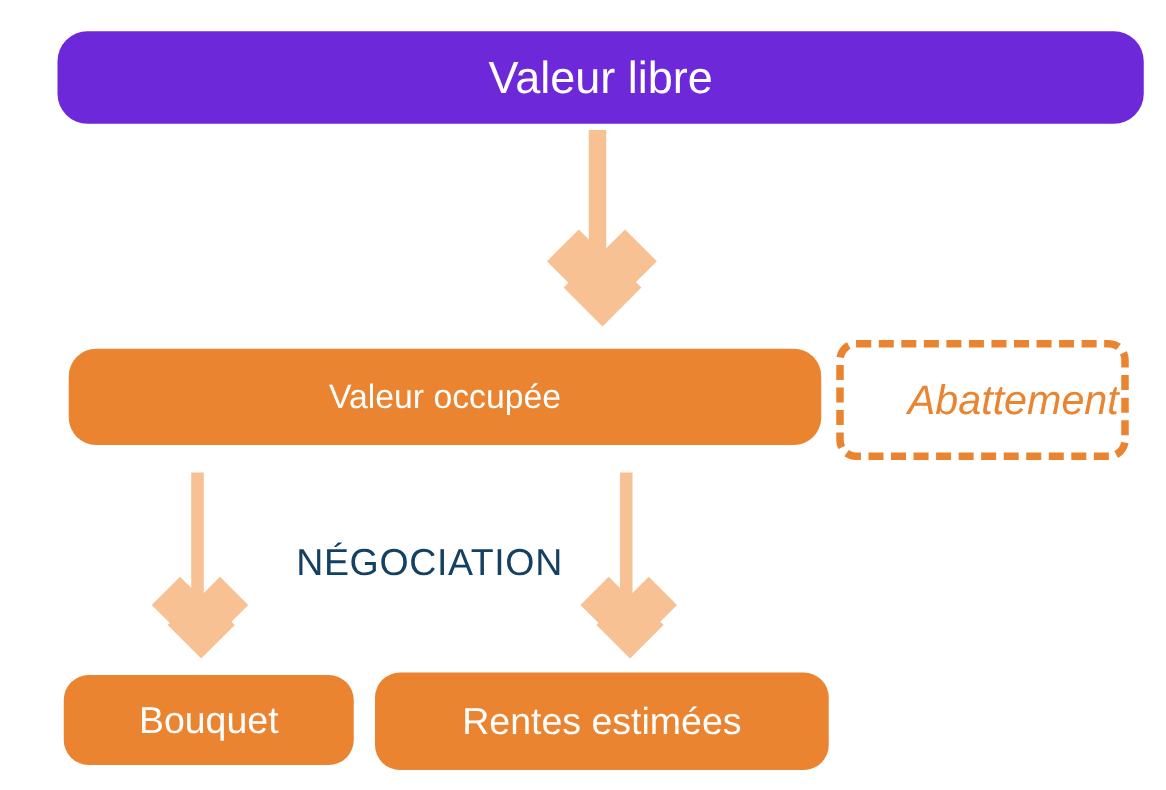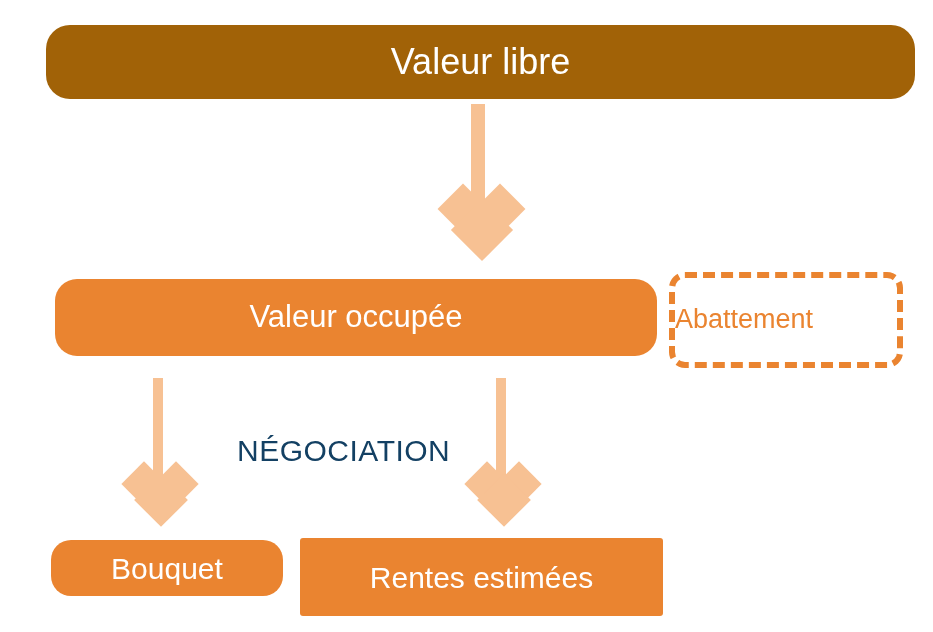--- a/index.html
+++ b/index.html
@@ -23,79 +23,80 @@
     position: absolute;
     display: flex;
     align-items: center;
     justify-content: center;
     box-sizing: border-box;
     color: #ffffff;
     text-align: center;
     line-height: 1.1;
   }
   .node-navy {
-    background: #a16207;
+    background: #6d28d9;
     border-radius: 22px;
   }
   .node-orange {
     background: #ea8430;
     border-radius: 20px;
   }
 
   #box-valeur-libre {
     left: 46px;
     top: 25px;
     width: 869px;
     height: 74px;
     font-size: 36px;
     border-radius: 24px;
   }
   #box-valeur-occupee {
     left: 55px;
     top: 279px;
     width: 602px;
     height: 77px;
-    font-size: 31px;
+    font-size: 27px;
     border-radius: 22px;
   }
   #box-bouquet {
     left: 51px;
     top: 540px;
     width: 232px;
-    height: 56px;
+    height: 72px;
     font-size: 30px;
     border-radius: 20px;
   }
   #box-rentes {
     left: 300px;
     top: 538px;
     width: 363px;
     height: 78px;
     font-size: 30px;
-    border-radius: 3px;
+    border-radius: 20px;
   }
 
   
   #box-abattement {
     position: absolute;
     left: 669px;
     top: 272px;
     width: 234px;
     height: 96px;
     box-sizing: border-box;
     border: 6px dashed #ea8430;
     border-radius: 16px;
     display: flex;
     align-items: center;
-    justify-content: flex-start;
+    justify-content: flex-end;
     color: #ea8430;
-    font-size: 27px;
+    font-size: 33px;
     line-height: 1.08;
     text-align: center;
     overflow: visible;
+    font-style: italic;
   }
   #box-abattement .callout-text {
     padding-right: 2px;
   }
 
   
   .arrow {
     position: absolute;
   }
   .arrow .shaft {

